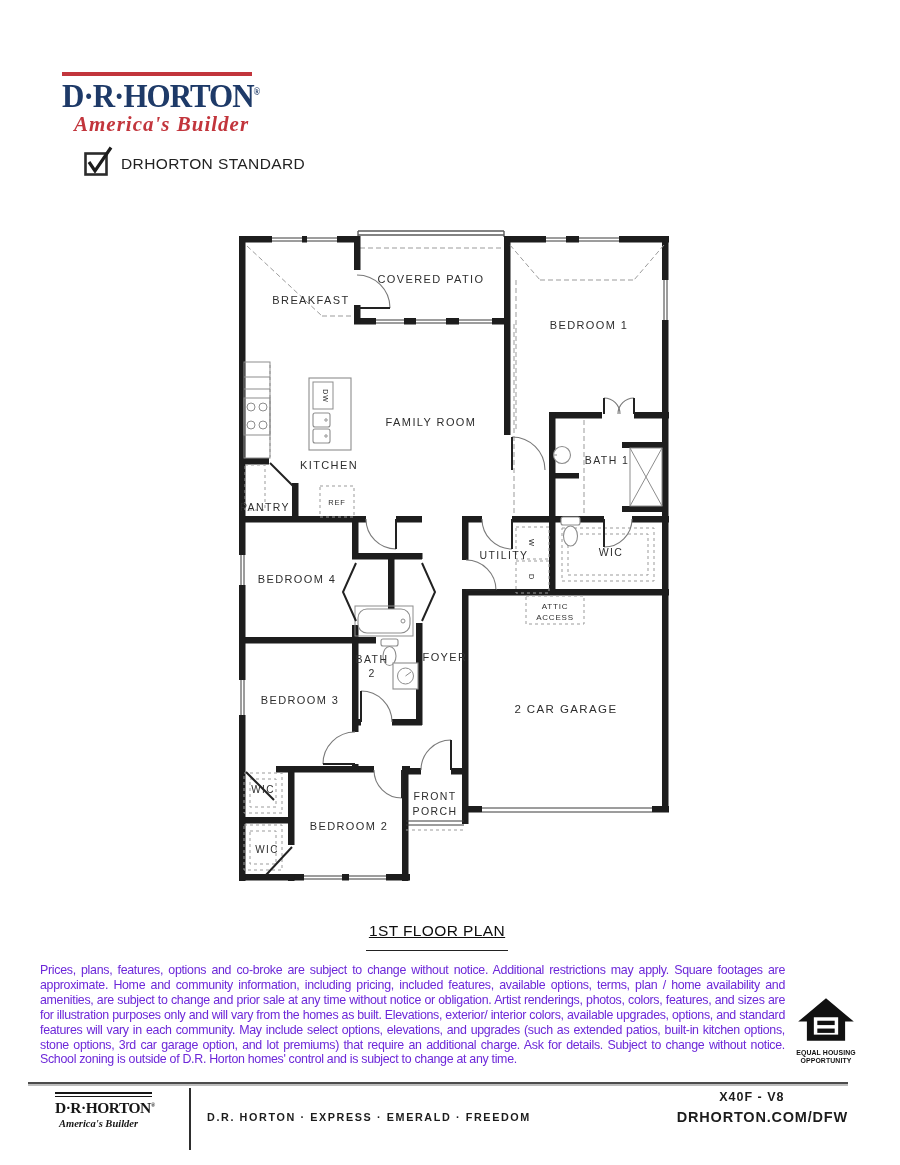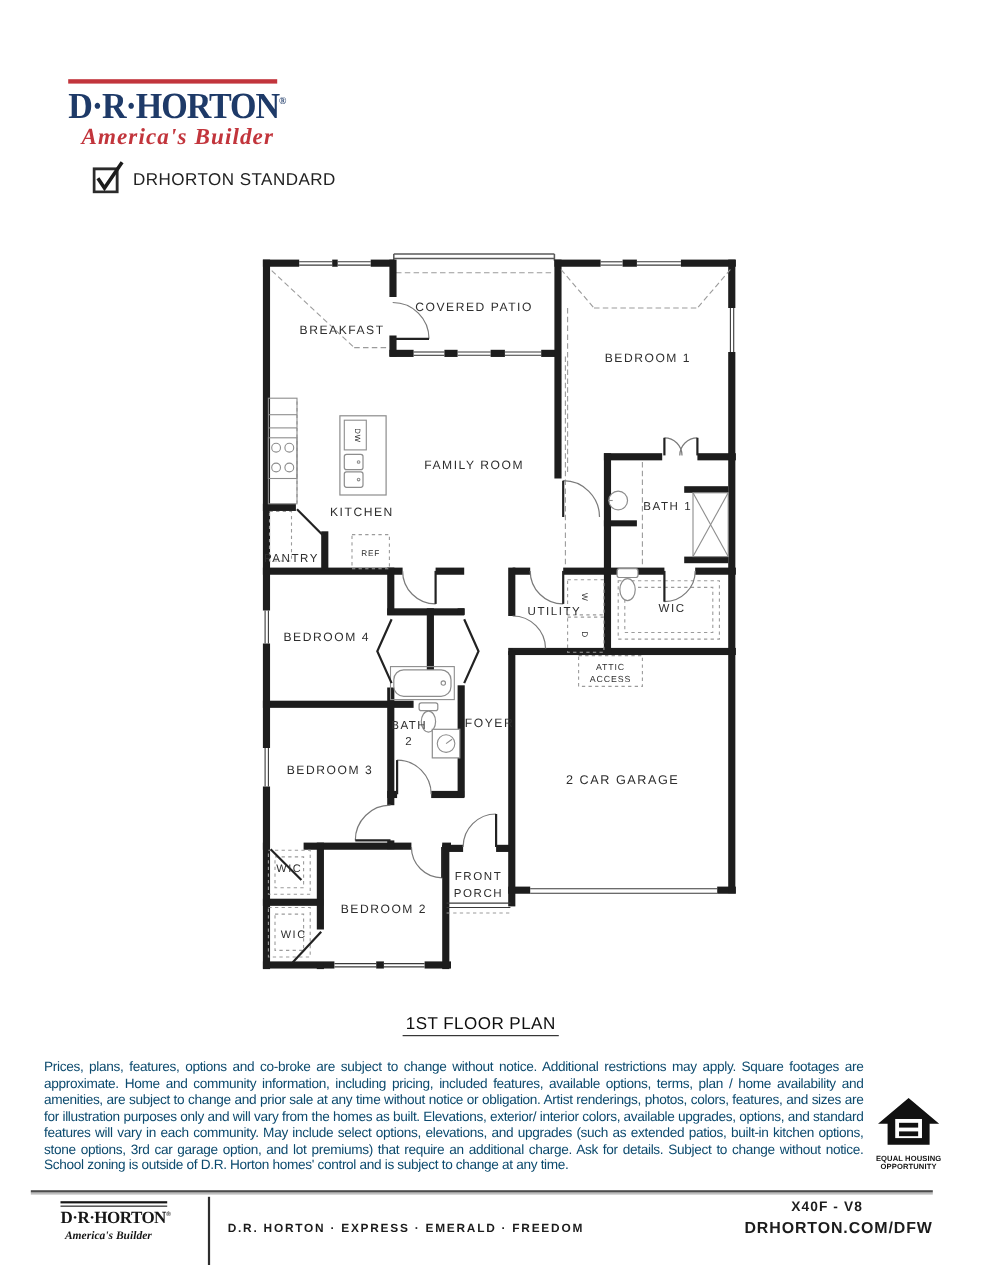--- a/index.html
+++ b/index.html
@@ -22,25 +22,25 @@
     white-space:nowrap;
   }
   .community-row{position:absolute;left:84px;top:146px;display:flex;align-items:flex-end;}
   .community-label{font-size:15.5px;color:#222;letter-spacing:.4px;margin-left:7px;padding-bottom:3px;}
   
   .plan-wrap{position:absolute;left:4px;top:225px;width:900px;height:670px;}
   .plan-title{
     position:absolute;left:0;top:922px;width:874px;text-align:center;
     font-size:15.5px;color:#0e0e0e;letter-spacing:.4px;
   }
-  .plan-title span{border-bottom:1.6px solid #222;padding:0 3px 2px 3px;}
+  .plan-title span{border-bottom:1.6px solid #222;padding:0 3px 11px 3px;text-decoration:underline;}
   
   .disclaimer{
     position:absolute;left:40px;top:963px;width:745px;
-    font-size:12.4px;line-height:14.9px;text-align:justify;color:#0c4a6e;
+    font-size:12.4px;line-height:14.9px;text-align:justify;color:#6d28d9;
     letter-spacing:-0.3px;
   }
   
   .eho{position:absolute;left:788px;top:993px;width:76px;text-align:center;}
   .eho-caption{font-size:6.9px;font-weight:bold;color:#111;line-height:8px;letter-spacing:.1px;}
   
   .footer-rule{position:absolute;left:28px;top:1082px;width:820px;height:0;
     border-top:2px solid #4c4c4c;box-shadow:0 2px 0 #bdbdbd;}
   .footer-logo{position:absolute;left:55px;top:1092px;width:120px;color:#161616;}
   .fl-line1{height:2px;background:#161616;width:97px;margin-bottom:2px;}

